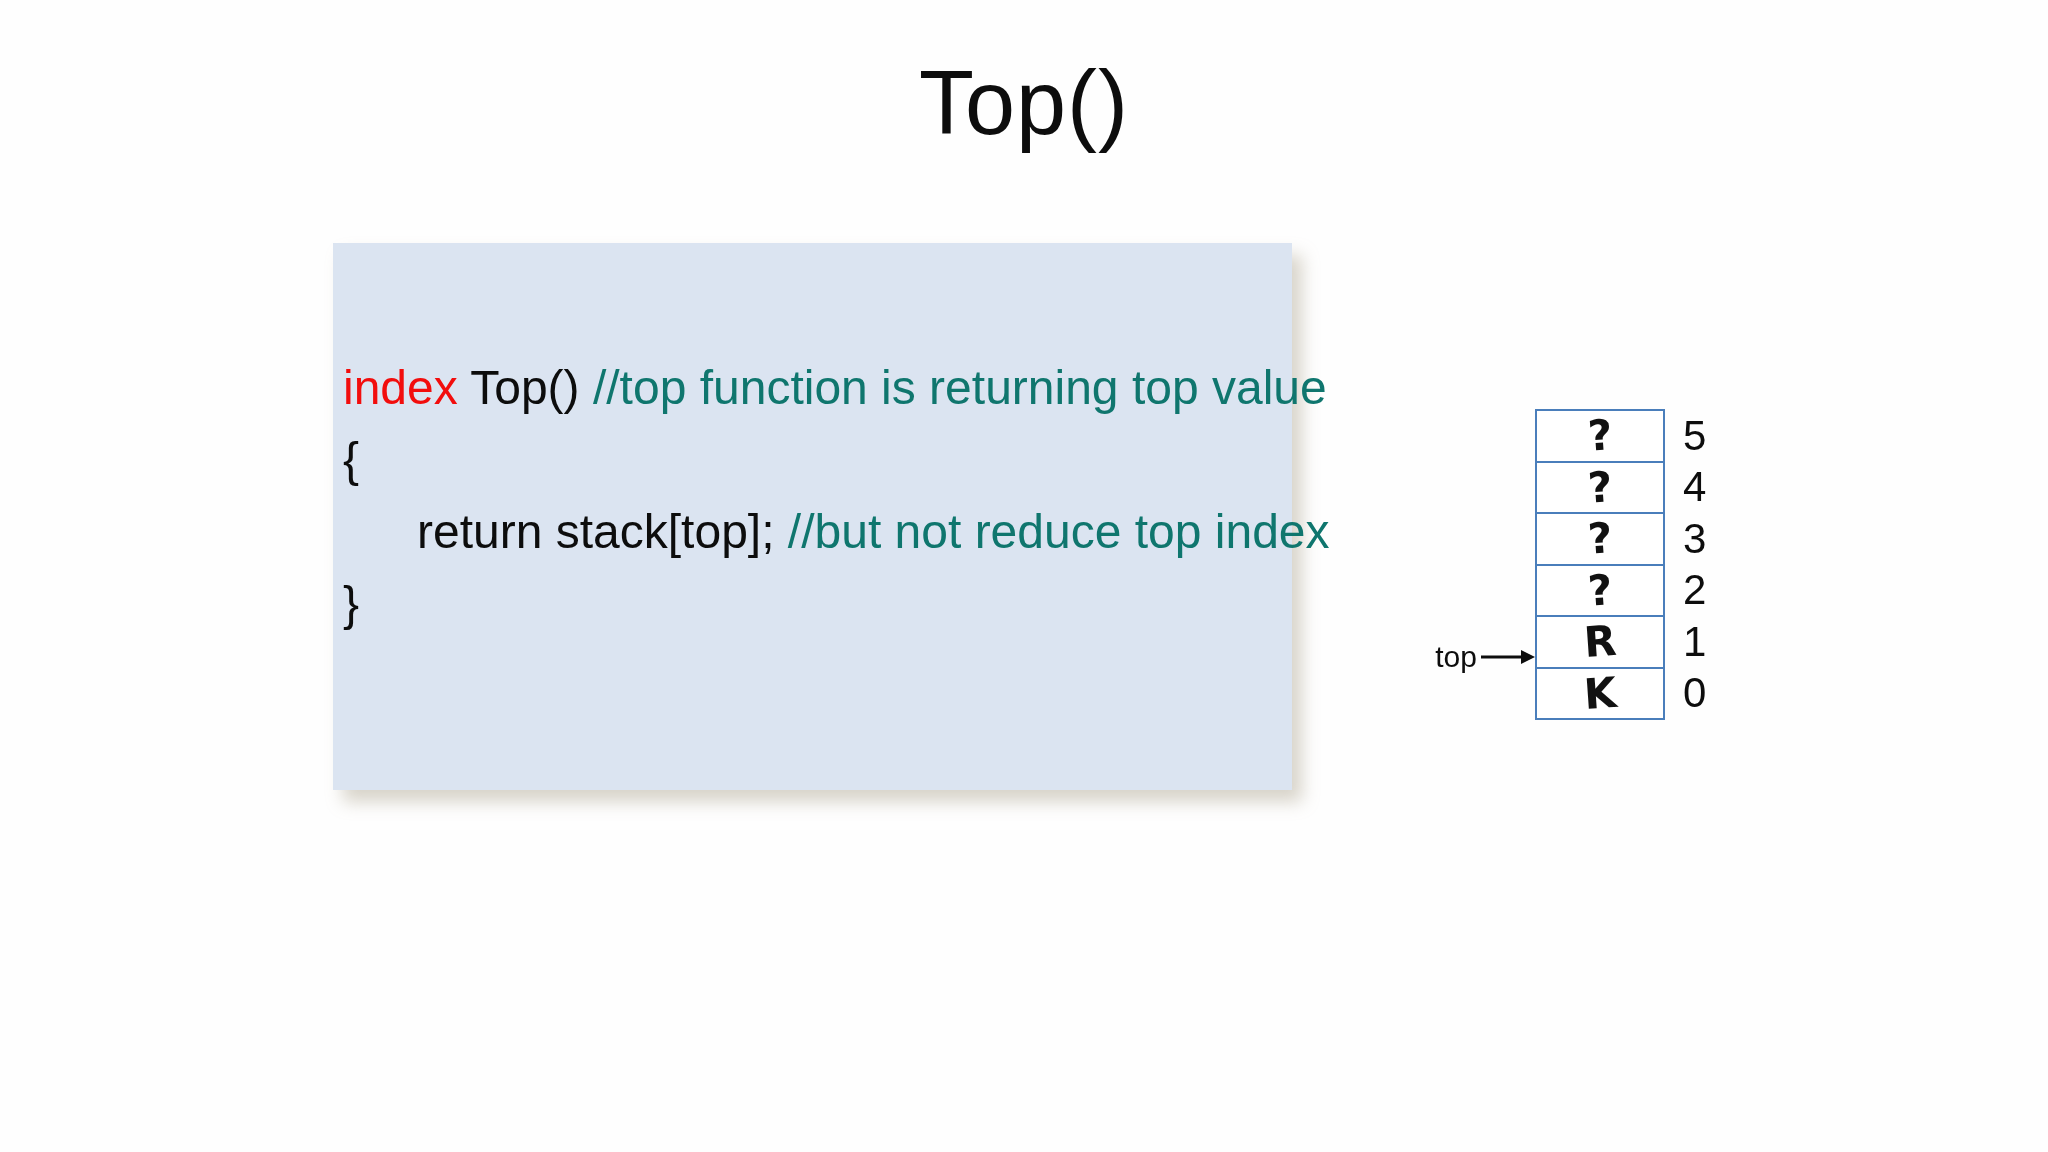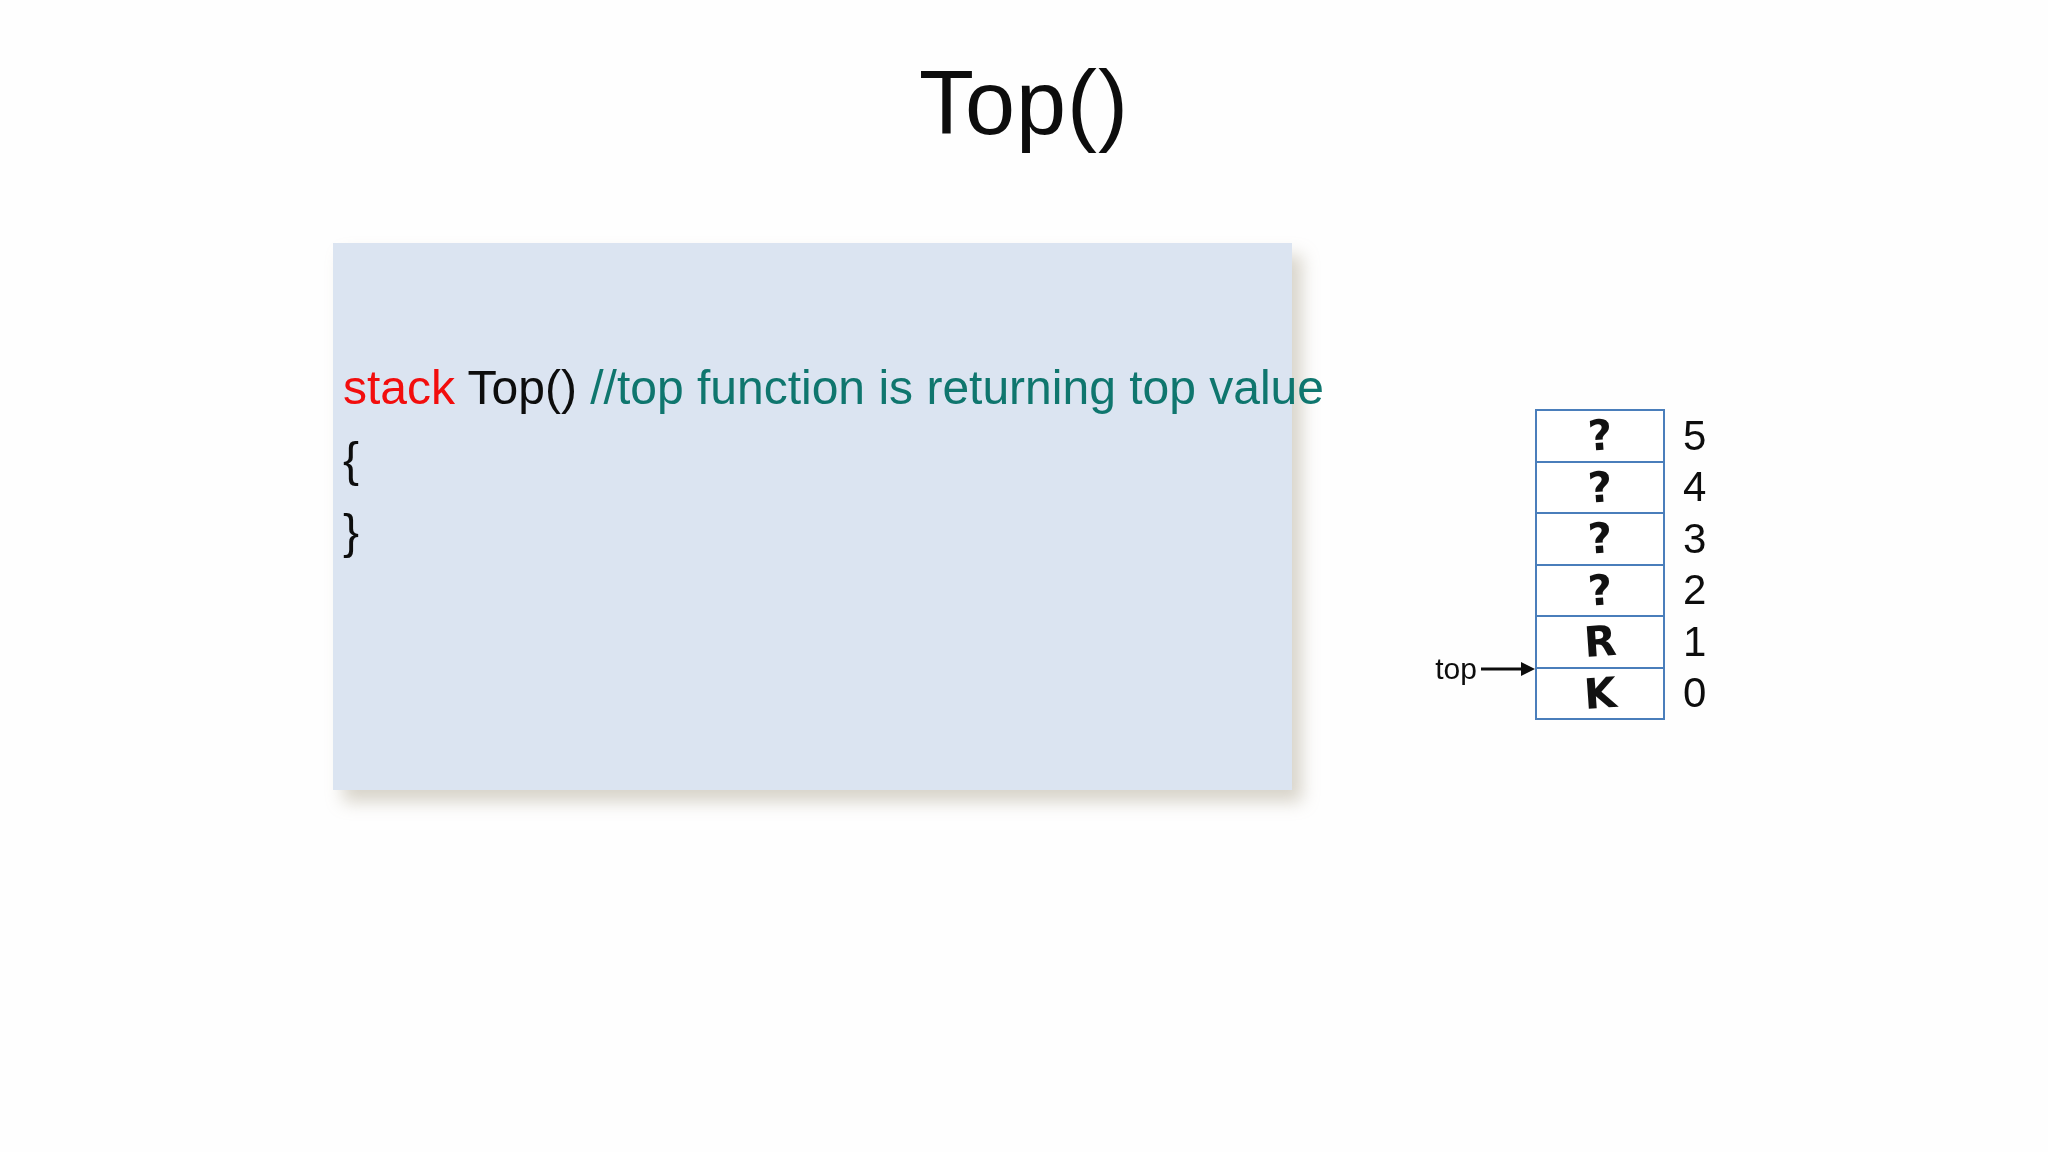--- a/index.html
+++ b/index.html
@@ -102,44 +102,46 @@
   
   .top-pointer {
     position: absolute;
     left: 1398px;
     top: 632px;
     width: 137px;
     height: 50px;
     display: flex;
     align-items: center;
     justify-content: flex-end;
-    margin-top: 12px;
   }
   .top-pointer-label {
     font-size: 30px;
     color: #0d0d0d;
     margin-right: 4px;
   }
   .top-pointer-arrow-svg { display: block; }
 </style>
 </head>
 <body>
 
 <div class="slide">
 
   <div class="slide-title">Top()</div>
 
   <div class="code-box"></div>
 
   <div class="code-lines">
     <div class="code-line">
-      <span class="kw-red">stack</span><span> Top() </span><span class="code-comment">//top function is returning top value</span>
+      <span class="kw-red">index</span><span> Top() </span><span class="code-comment">//top function is returning top value</span>
     </div>
     <div class="code-line">
       <span>{</span>
+    </div>
+    <div class="code-line indented">
+      <span>return stack[top]; </span><span class="code-comment">//but not reduce top index</span>
     </div>
     <div class="code-line">
       <span>}</span>
     </div>
   </div>
 
   <div class="stack">
     <div class="stack-cell">
       <span class="cell-value">?</span>
     </div>

